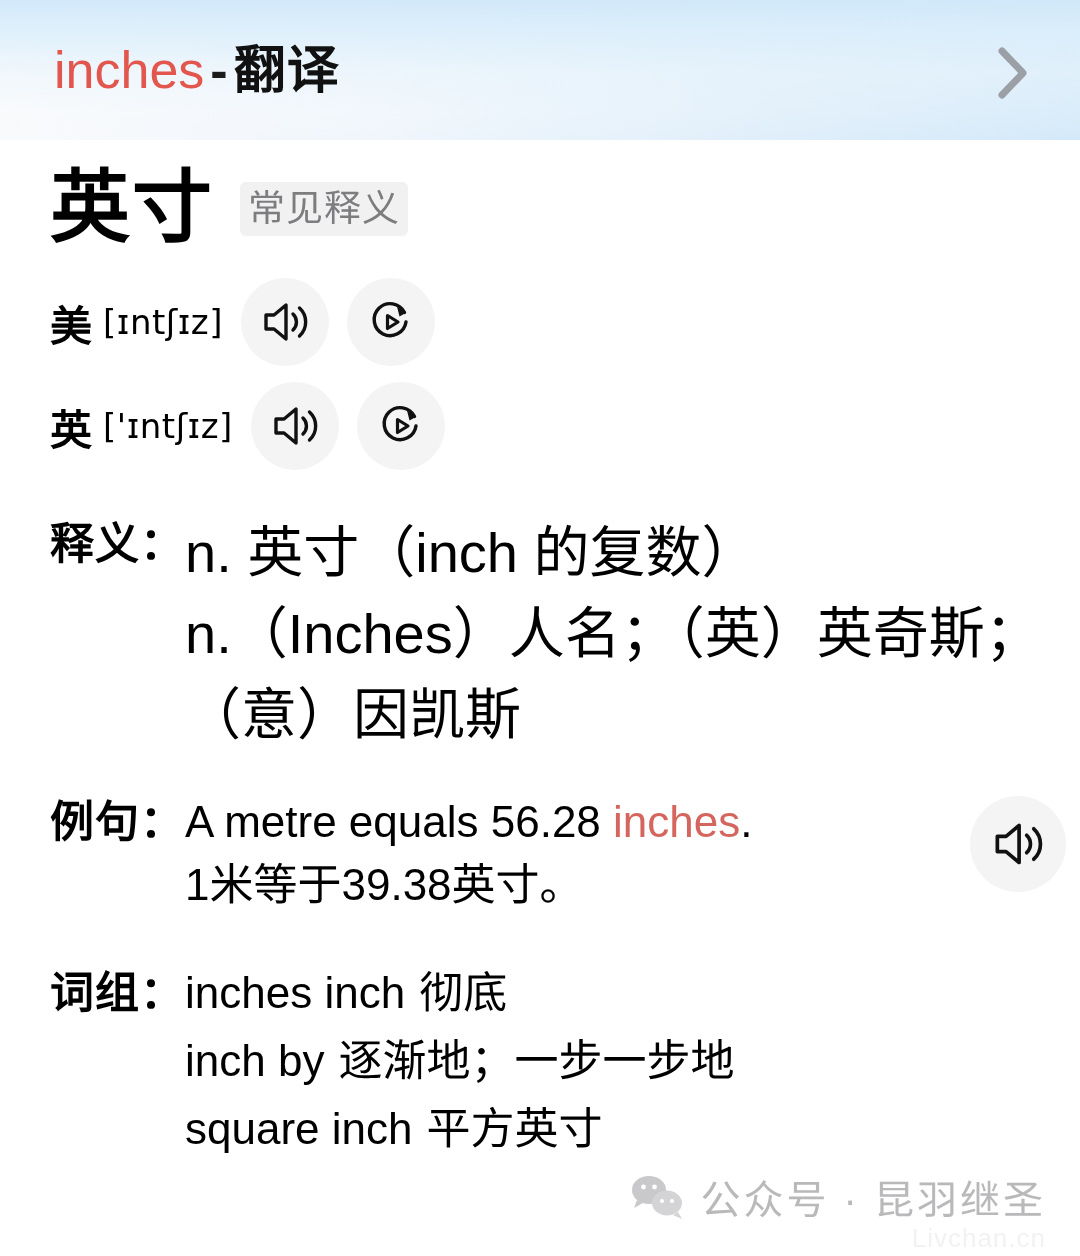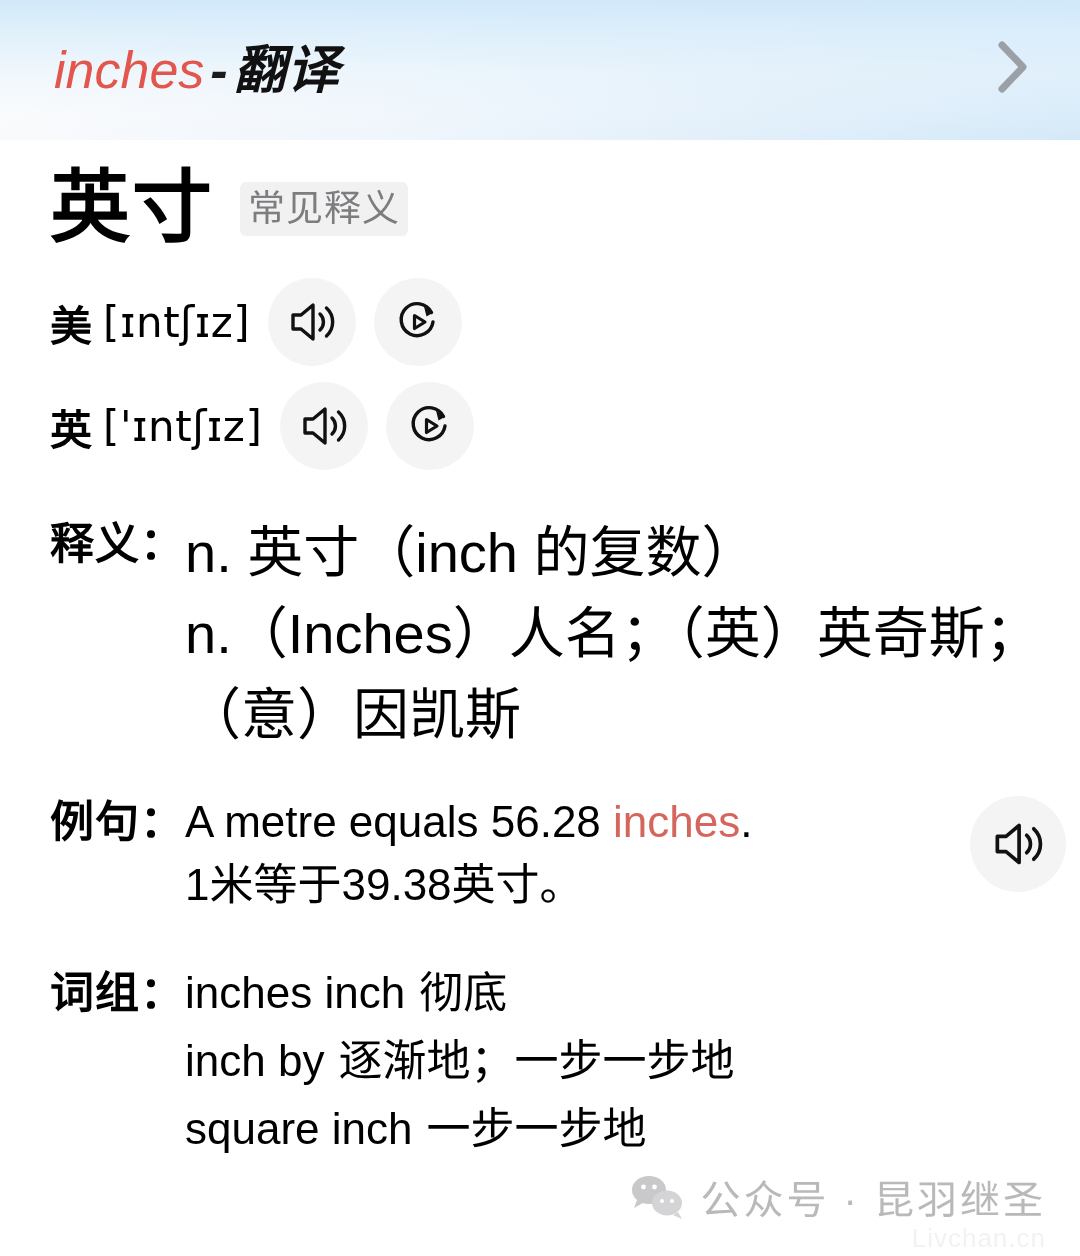--- a/index.html
+++ b/index.html
@@ -34,22 +34,21 @@
         rgba(223,238,250,1) 72%,
         rgba(212,233,249,1) 100%);
     box-sizing: border-box;
   }
   .header-inner {
     position: absolute;
     left: 54px;
     right: 44px;
     top: 44px;
     display: flex;
-    align-items: flex-start;
-    font-style: italic;
+    align-items: flex-end;
   }
   .header-title {
     font-size: 52px;
     line-height: 1;
     white-space: nowrap;
     letter-spacing: 0px;
   }
   .header-word {
     color: #e2564e;
     font-weight: 400;
@@ -120,21 +119,21 @@
   }
   .phonetic-row.first { margin-top: 22px; }
   .phonetic-label {
     font-size: 42px;
     font-weight: 600;
     color: #000;
     margin-right: 10px;
     letter-spacing: 1px;
   }
   .phonetic-value {
-    font-size: 42px;
+    font-size: 34px;
     color: #000;
     font-family: "DejaVu Sans", "Liberation Sans", sans-serif;
     letter-spacing: 0.5px;
     white-space: nowrap;
   }
   .icon-btn {
     width: 88px;
     height: 88px;
     border-radius: 50%;
     background: #f4f4f5;
@@ -301,21 +300,21 @@
         <path d="M37.5 7 A19 19 0 0 1 37.5 35" fill="none" stroke="#111" stroke-width="3.4" stroke-linecap="round"></path>
       </svg>
     </div>
   </div>
 
   <div class="entry phrases">
     <div class="entry-label">词组：</div>
     <div class="entry-body">
       <div class="entry-line"><span>inches inch</span><span class="phrase-cn">彻底</span></div>
       <div class="entry-line"><span>inch by</span><span class="phrase-cn">逐渐地；一步一步地</span></div>
-      <div class="entry-line"><span>square inch</span><span class="phrase-cn">一步一步地</span></div>
+      <div class="entry-line"><span>square inch</span><span class="phrase-cn">平方英寸</span></div>
     </div>
   </div>
 </div>
 
 <div class="watermark">
   <svg class="watermark-logo" width="58" height="50" viewBox="0 0 58 50" aria-hidden="true">
     <ellipse cx="21" cy="18" rx="17" ry="14" fill="#c9c9cb"></ellipse>
     <path d="M9 28 L6 36 L15 31 Z" fill="#c9c9cb"></path>
     <circle cx="15.5" cy="15" r="2.4" fill="#ffffff"></circle>
     <circle cx="26.5" cy="15" r="2.4" fill="#ffffff"></circle>

